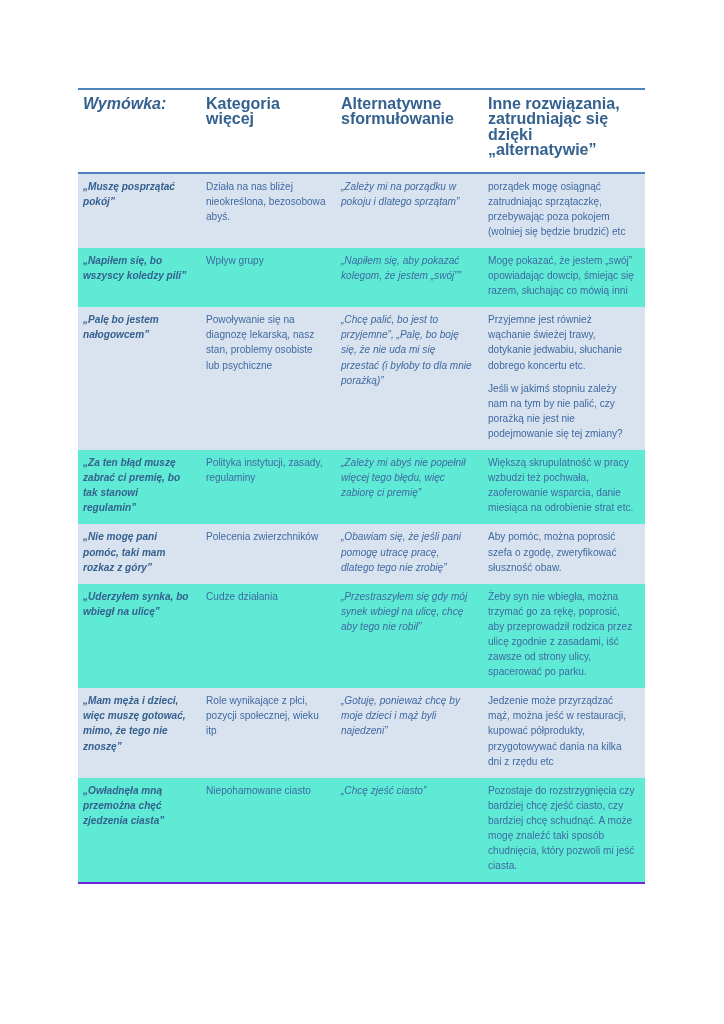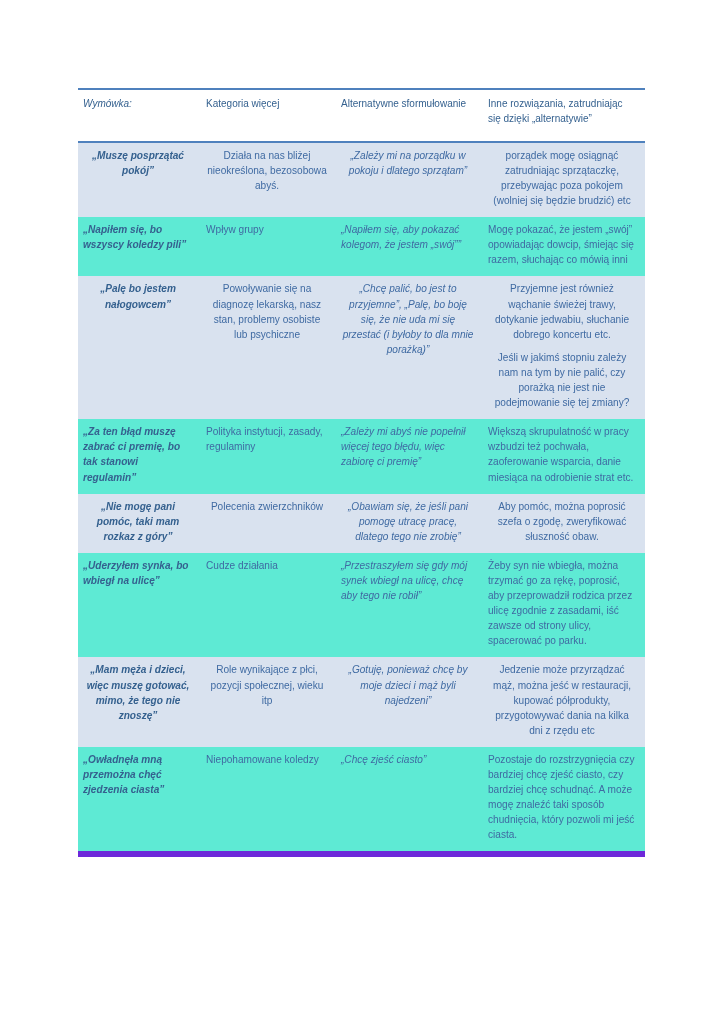--- a/index.html
+++ b/index.html
@@ -41,40 +41,39 @@
   table.excuse-table col.c3 { width: 147px; }
   table.excuse-table col.c4 { width: 161px; }
 
   thead tr.header-row {
     border-top: 2px solid #4f81bd;
     border-bottom: 2px solid #4f81bd;
   }
   thead th {
     text-align: left;
     vertical-align: top;
-    font-weight: normal;
+    font-weight: bold;
     color: #35618f;
     padding: 6px 9px 14px 4px;
-    font-size: 10px;
+    font-size: 16px;
     line-height: 15.4px;
   }
   thead th.col-excuse {
     font-style: italic;
     padding-left: 5px;
   }
 
   tbody tr.shaded > td {
     background: #d9e2ef;
-    text-align: center;
   }
   tbody tr.plain > td {
     background: #5eead4;
   }
   tbody tr.last-row > td {
-    border-bottom: 6px solid #6d28d9;
+    border-bottom: 2px solid #6d28d9;
     margin-top: 33px;
   }
   tbody td {
     vertical-align: top;
     padding: 5px 9px 9px 4px;
     color: #3f6aa2;
   }
   tbody td.col-excuse {
     font-style: italic;
     font-weight: bold;
@@ -215,21 +214,21 @@
             </td>
             <td class="col-other">
               <p>Jedzenie może przyrządzać mąż, można jeść w restauracji, kupować półprodukty, przygotowywać dania na kilka dni z rzędu etc</p>
             </td>
           </tr>
           <tr class="plain last-row">
             <td class="col-excuse">
               <p>„Owładnęła mną przemożna chęć zjedzenia ciasta”</p>
             </td>
             <td class="col-category">
-              <p>Niepohamowane koledzy</p>
+              <p>Niepohamowane ciasto</p>
             </td>
             <td class="col-alternative">
               <p>„Chcę zjeść ciasto”</p>
             </td>
             <td class="col-other">
               <p>Pozostaje do rozstrzygnięcia czy bardziej chcę zjeść ciasto, czy bardziej chcę schudnąć. A może mogę znaleźć taki sposób chudnięcia, który pozwoli mi jeść ciasta.</p>
             </td>
           </tr>
         </tbody>
     </table>

